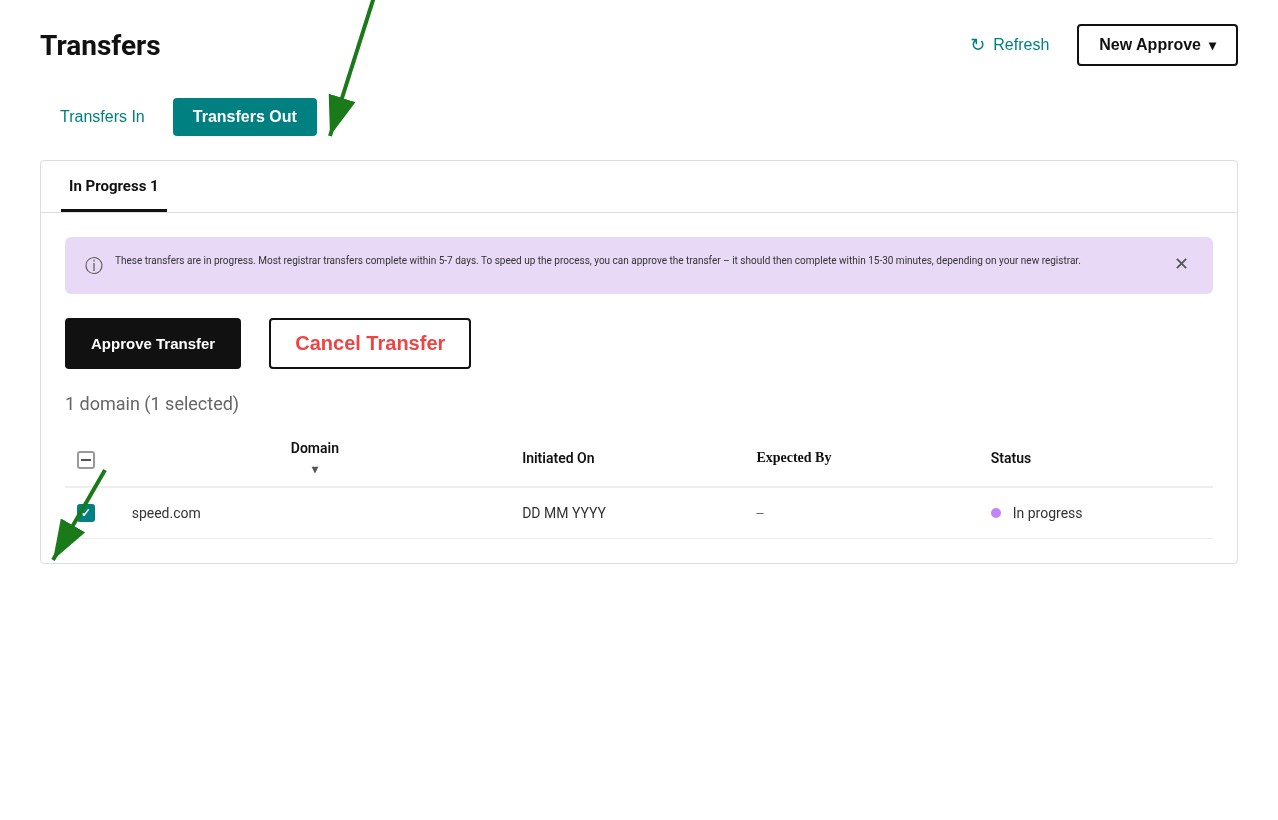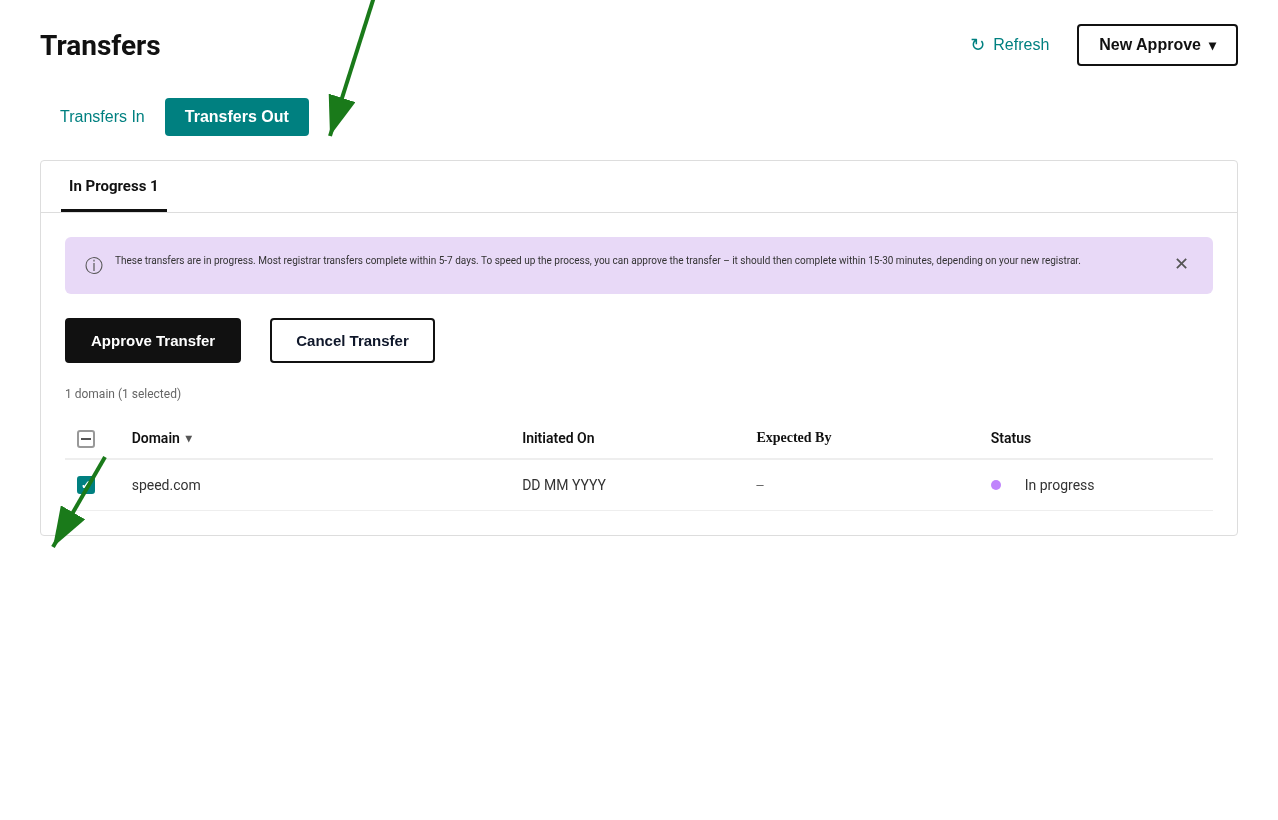--- a/index.html
+++ b/index.html
@@ -70,21 +70,21 @@
     }
 
     .new-transfer-btn .chevron {
       font-size: 14px;
     }
 
     
     .tabs-row {
       display: flex;
       align-items: center;
-      gap: 0;
+      gap: 8px;
       margin-bottom: 24px;
       position: relative;
     }
 
     .tab-link {
       padding: 10px 20px;
       font-size: 16px;
       font-weight: 500;
       color: #008080;
       text-decoration: none;
@@ -174,50 +174,49 @@
       font-size: 18px;
       color: #555;
       cursor: pointer;
       padding: 0 4px;
       flex-shrink: 0;
     }
 
     
     .action-buttons {
       display: flex;
-      gap: 9px;
+      gap: 28px;
       margin-bottom: 24px;
     }
 
     .approve-btn {
       background: #111;
       color: #fff;
       border: 2px solid #111;
       font-size: 15px;
       font-weight: 700;
       padding: 12px 24px;
       border-radius: 4px;
       cursor: pointer;
     }
 
     .cancel-btn {
       background: #fff;
-      color: #0f172a;
+      color: #ef4444;
       border: 2px solid #111;
-      font-size: 15px;
+      font-size: 20px;
       font-weight: 600;
       padding: 12px 24px;
       border-radius: 4px;
       cursor: pointer;
-      margin-left: 20px;
     }
 
     
     .domain-count {
-      font-size: 12px;
+      font-size: 18px;
       color: #666;
       margin-bottom: 16px;
     }
 
     
     .domain-table {
       width: 100%;
       border-collapse: collapse;
       position: relative;
     }
@@ -262,20 +261,21 @@
     }
 
     .col-status {
       width: 180px;
     }
 
     .th-domain-inner {
       display: flex;
       align-items: center;
       gap: 6px;
+      flex-direction: column;
     }
 
     .sort-icon {
       font-size: 12px;
       color: #555;
     }
 
     
     .checkbox-header {
       width: 18px;
@@ -311,21 +311,21 @@
     .checkbox-checked .checkmark {
       color: #fff;
       font-size: 12px;
       font-weight: 700;
     }
 
     
     .status-badge {
       display: flex;
       align-items: center;
-      gap: 24px;
+      gap: 12px;
     }
 
     .status-dot {
       width: 10px;
       height: 10px;
       border-radius: 50%;
       background: #c084fc;
       flex-shrink: 0;
     }
 

